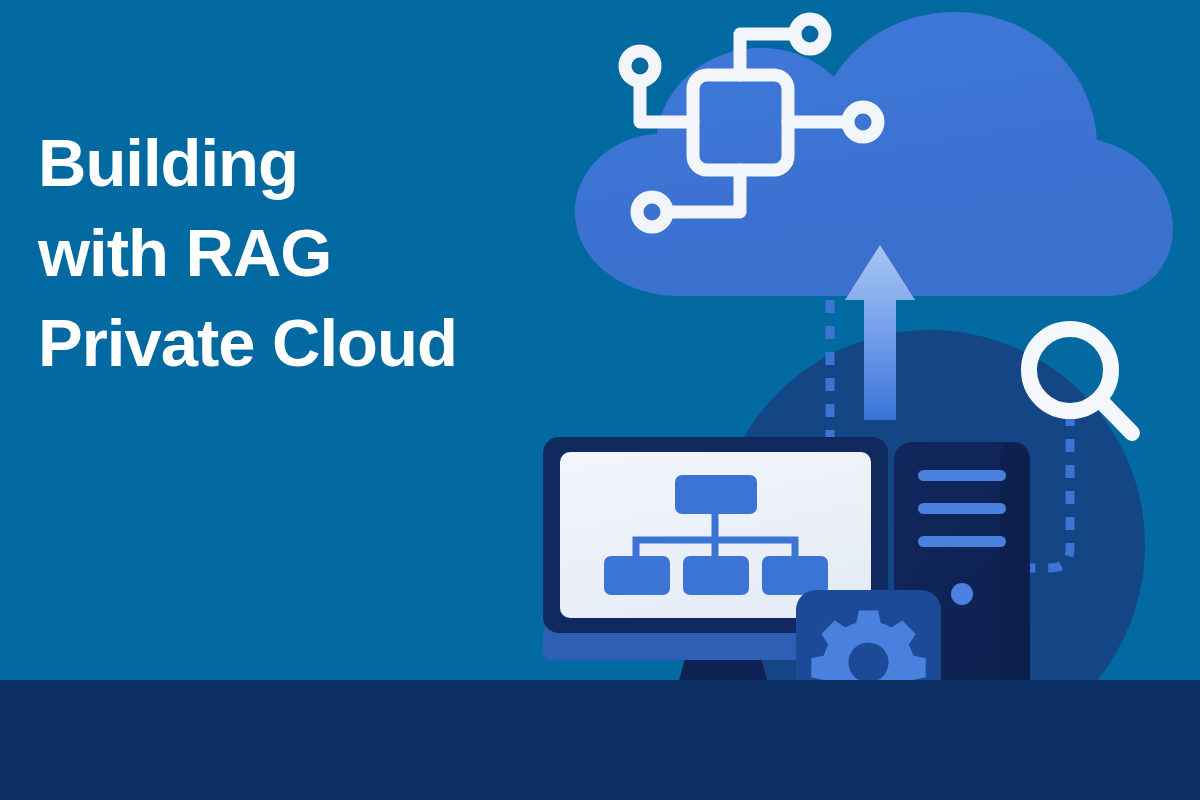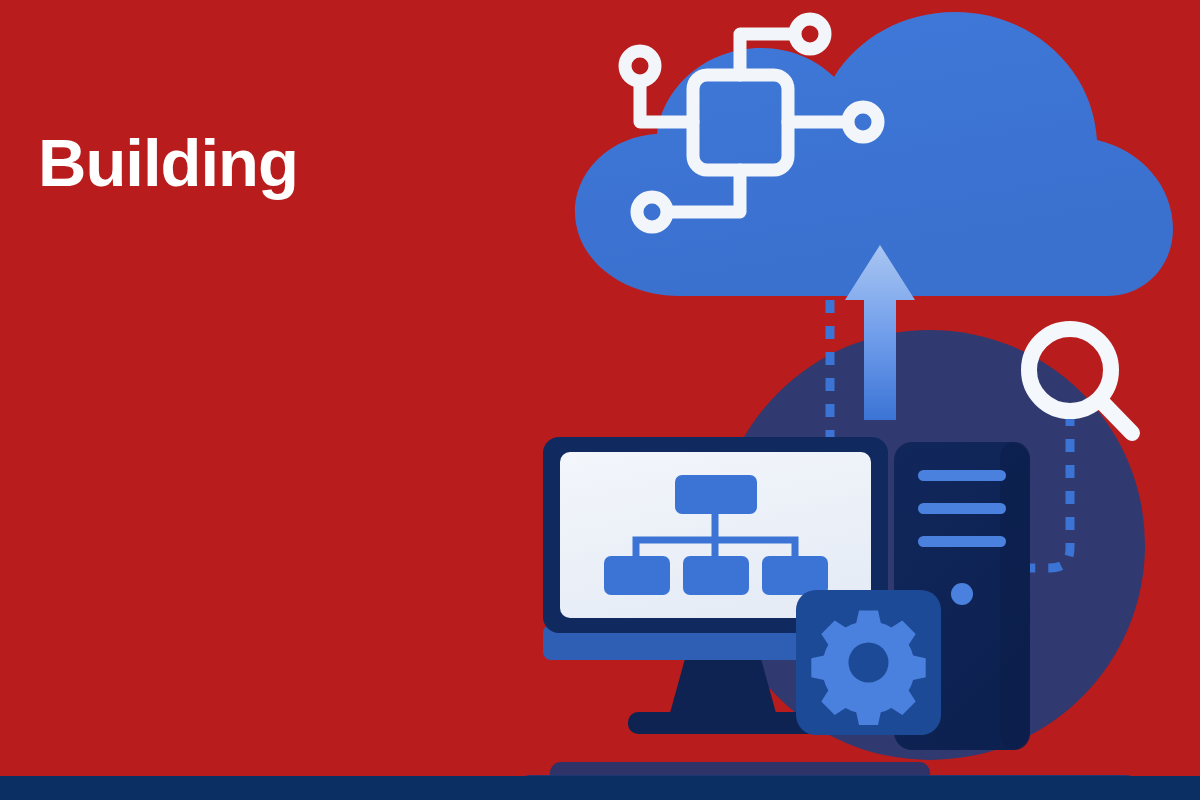--- a/index.html
+++ b/index.html
@@ -4,22 +4,22 @@
 <title>Building Enterprise AI with RAG Solutions in Private Cloud</title>
 <style>
   html, body {
     margin: 0;
     padding: 0;
     background: #0c2f63;
   }
   .canvas {
     position: relative;
     width: 1200px;
-    height: 776px;
-    background: #b91c1c;
+    height: 680px;
+    background: #0369a1;
     overflow: hidden;
     font-family: "Liberation Sans", sans-serif;
   }
 
   
   .title-block {
     position: absolute;
     left: 38px;
     top: 118px;
     width: 520px;
@@ -44,20 +44,22 @@
   }
   .art svg { display: block; }
 </style>
 </head>
 <body>
 
 <div class="canvas">
 
   <div class="title-block">
     <div class="title-line">Building</div>
+    <div class="title-line">with RAG</div>
+    <div class="title-line">Private Cloud</div>
   </div>
 
   <div class="art">
     <svg width="700" height="800" viewBox="0 0 700 800" xmlns="http://www.w3.org/2000/svg">
       <defs>
         <linearGradient id="arrowGrad" x1="0" y1="0" x2="0" y2="1">
           <stop offset="0%" stop-color="#a9c6f2"></stop>
           <stop offset="55%" stop-color="#6d9bea"></stop>
           <stop offset="100%" stop-color="#3b74d5"></stop>
         </linearGradient>

